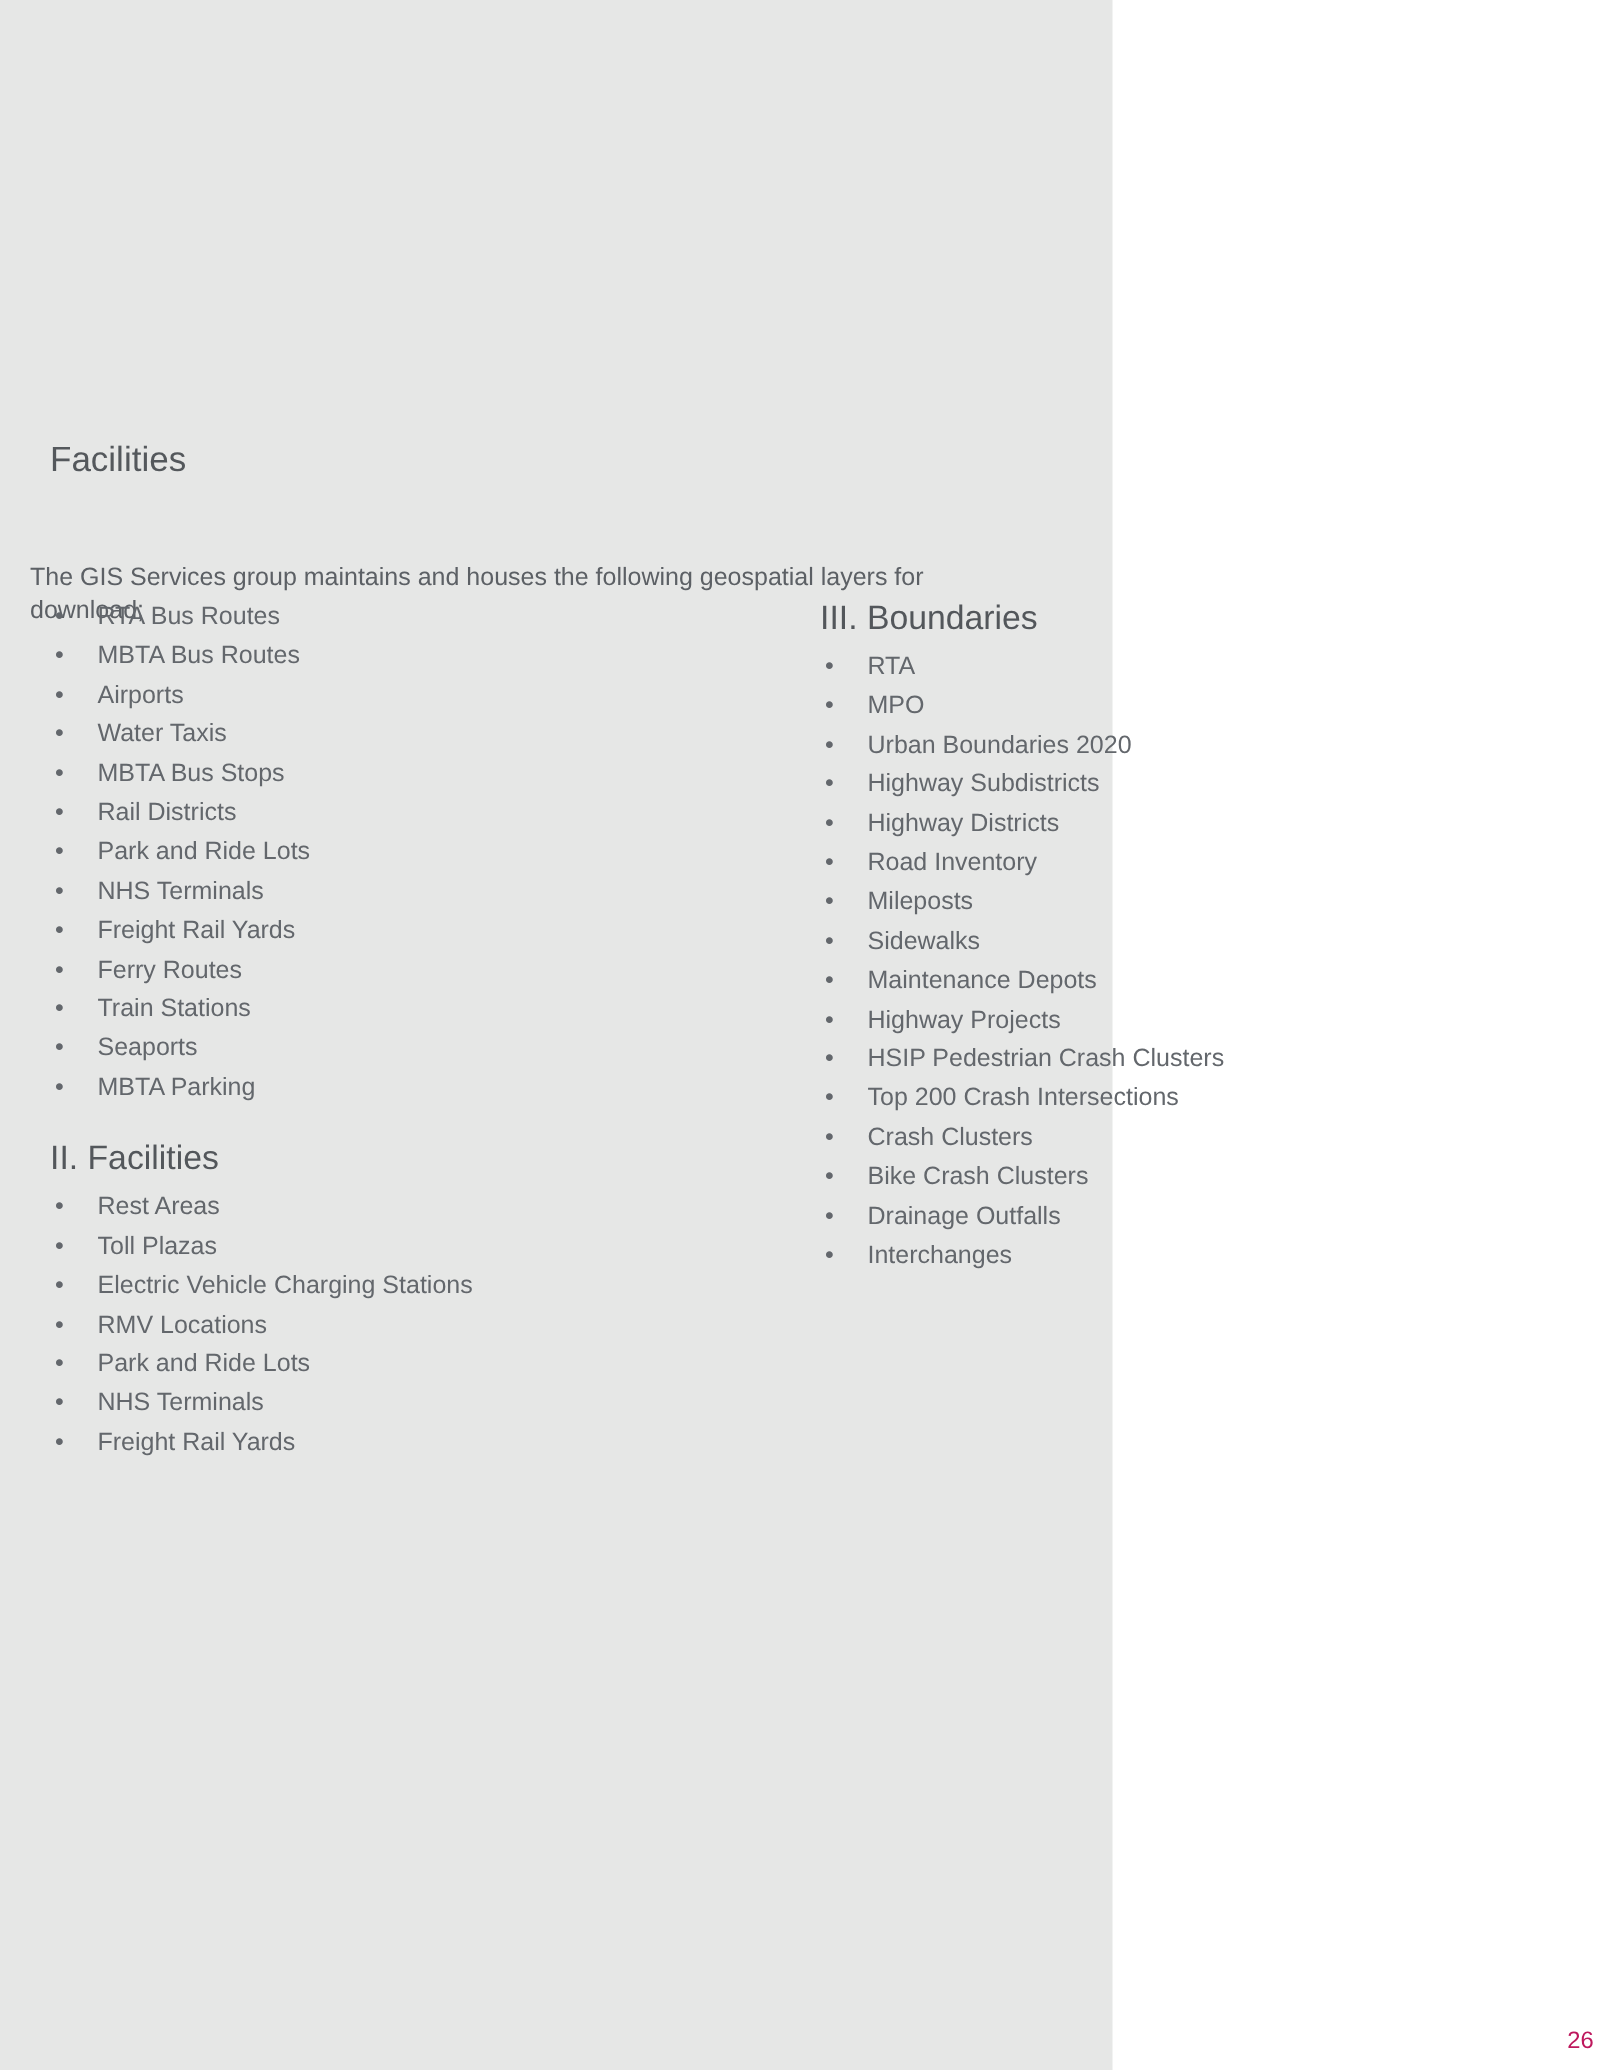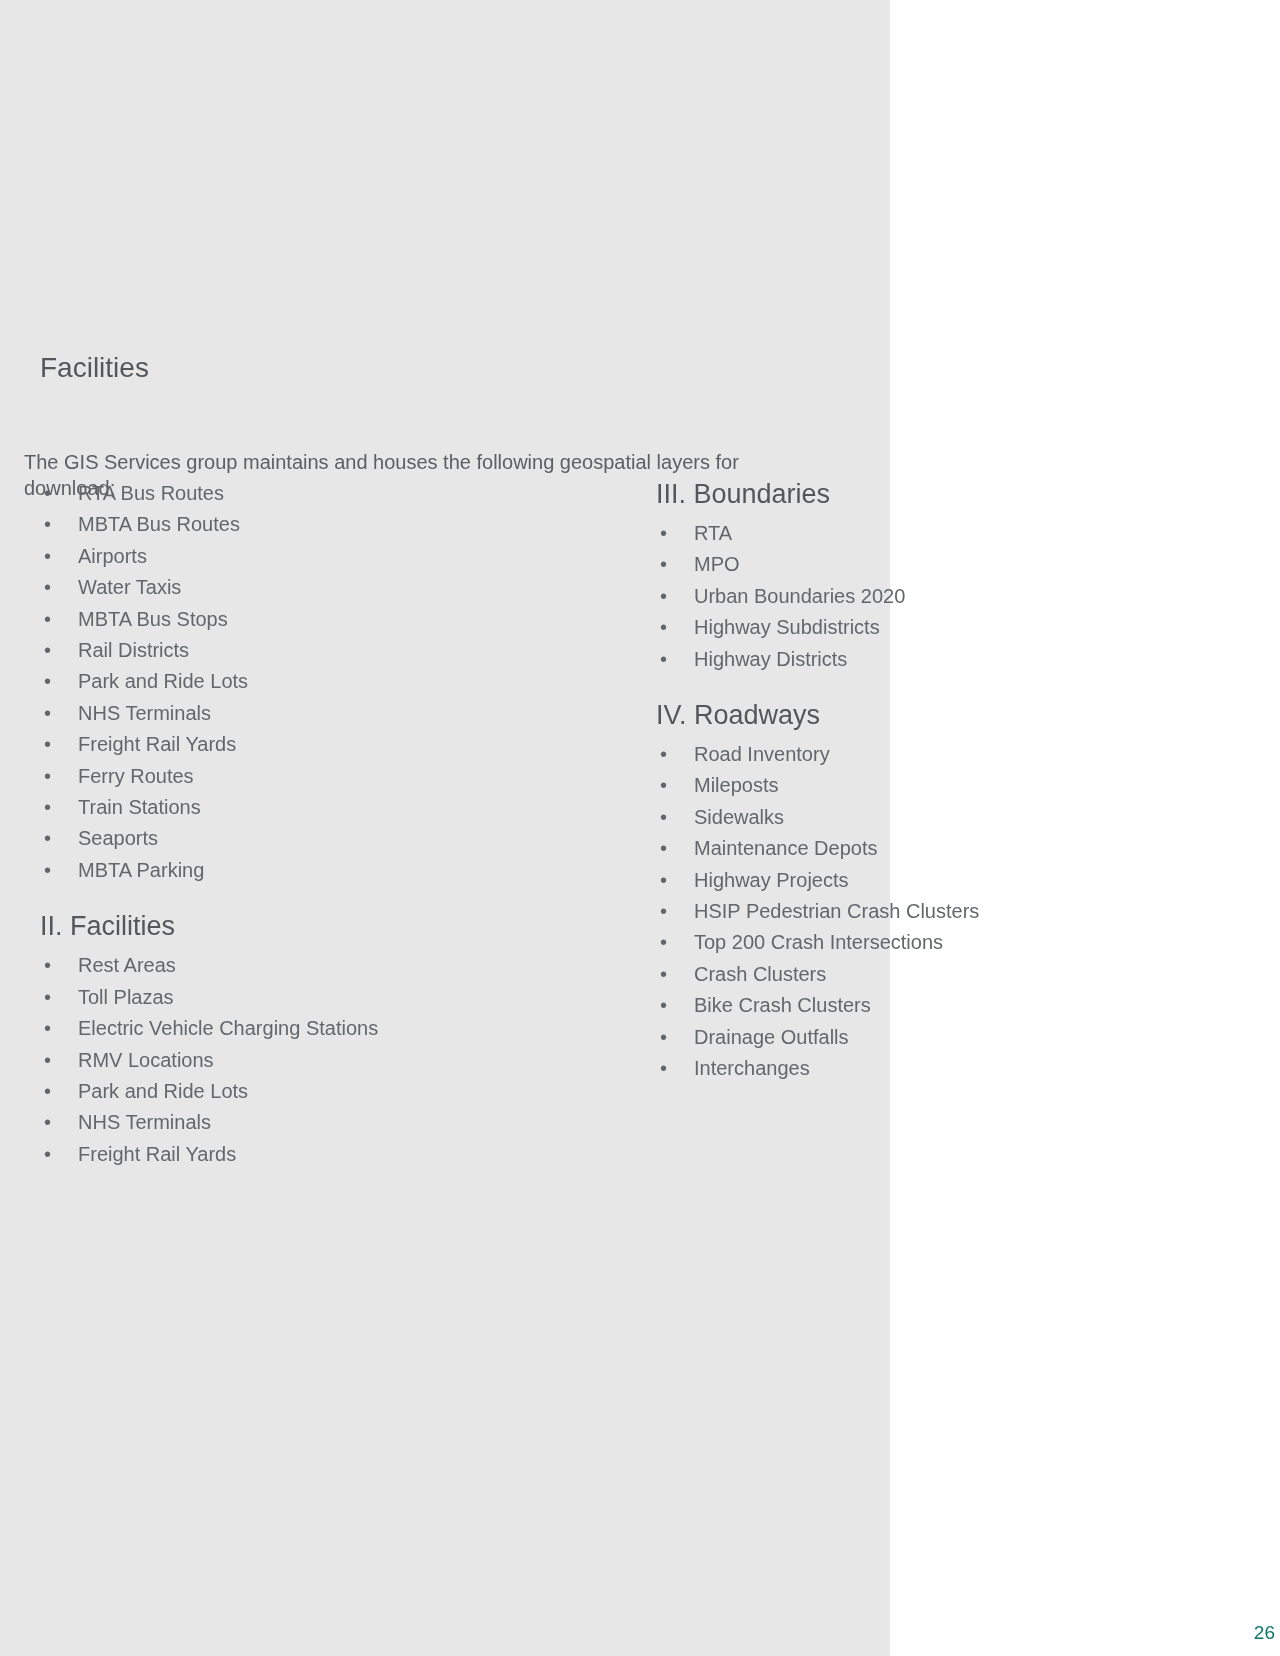--- a/index.html
+++ b/index.html
@@ -86,21 +86,21 @@
     left: 4px;
     top: 0;
     color: #63676c;
   }
   .page-number {
     position: absolute;
     right: 5px;
     top: 1622px;
     font-size: 19px;
     line-height: 22px;
-    color: #0f766e;
+    color: #be185d;
   }
 </style>
 </head>
 <body>
 
 <div class="panel"></div>
 
 <h1 class="page-title">
 </h1>
 
@@ -144,21 +144,20 @@
       <h2>III. Boundaries</h2>
       <ul>
         <li><span class="bullet">•</span><span>RTA</span></li>
         <li><span class="bullet">•</span><span>MPO</span></li>
         <li><span class="bullet">•</span><span>Urban Boundaries 2020</span></li>
         <li><span class="bullet">•</span><span>Highway Subdistricts</span></li>
         <li><span class="bullet">•</span><span>Highway Districts</span></li>
       </ul>
     </section>
     <section>
-      <h2>IV. Roadways</h2>
       <ul>
         <li><span class="bullet">•</span><span>Road Inventory</span></li>
         <li><span class="bullet">•</span><span>Mileposts</span></li>
         <li><span class="bullet">•</span><span>Sidewalks</span></li>
         <li><span class="bullet">•</span><span>Maintenance Depots</span></li>
         <li><span class="bullet">•</span><span>Highway Projects</span></li>
         <li><span class="bullet">•</span><span>HSIP Pedestrian Crash Clusters</span></li>
         <li><span class="bullet">•</span><span>Top 200 Crash Intersections</span></li>
         <li><span class="bullet">•</span><span>Crash Clusters</span></li>
         <li><span class="bullet">•</span><span>Bike Crash Clusters</span></li>

